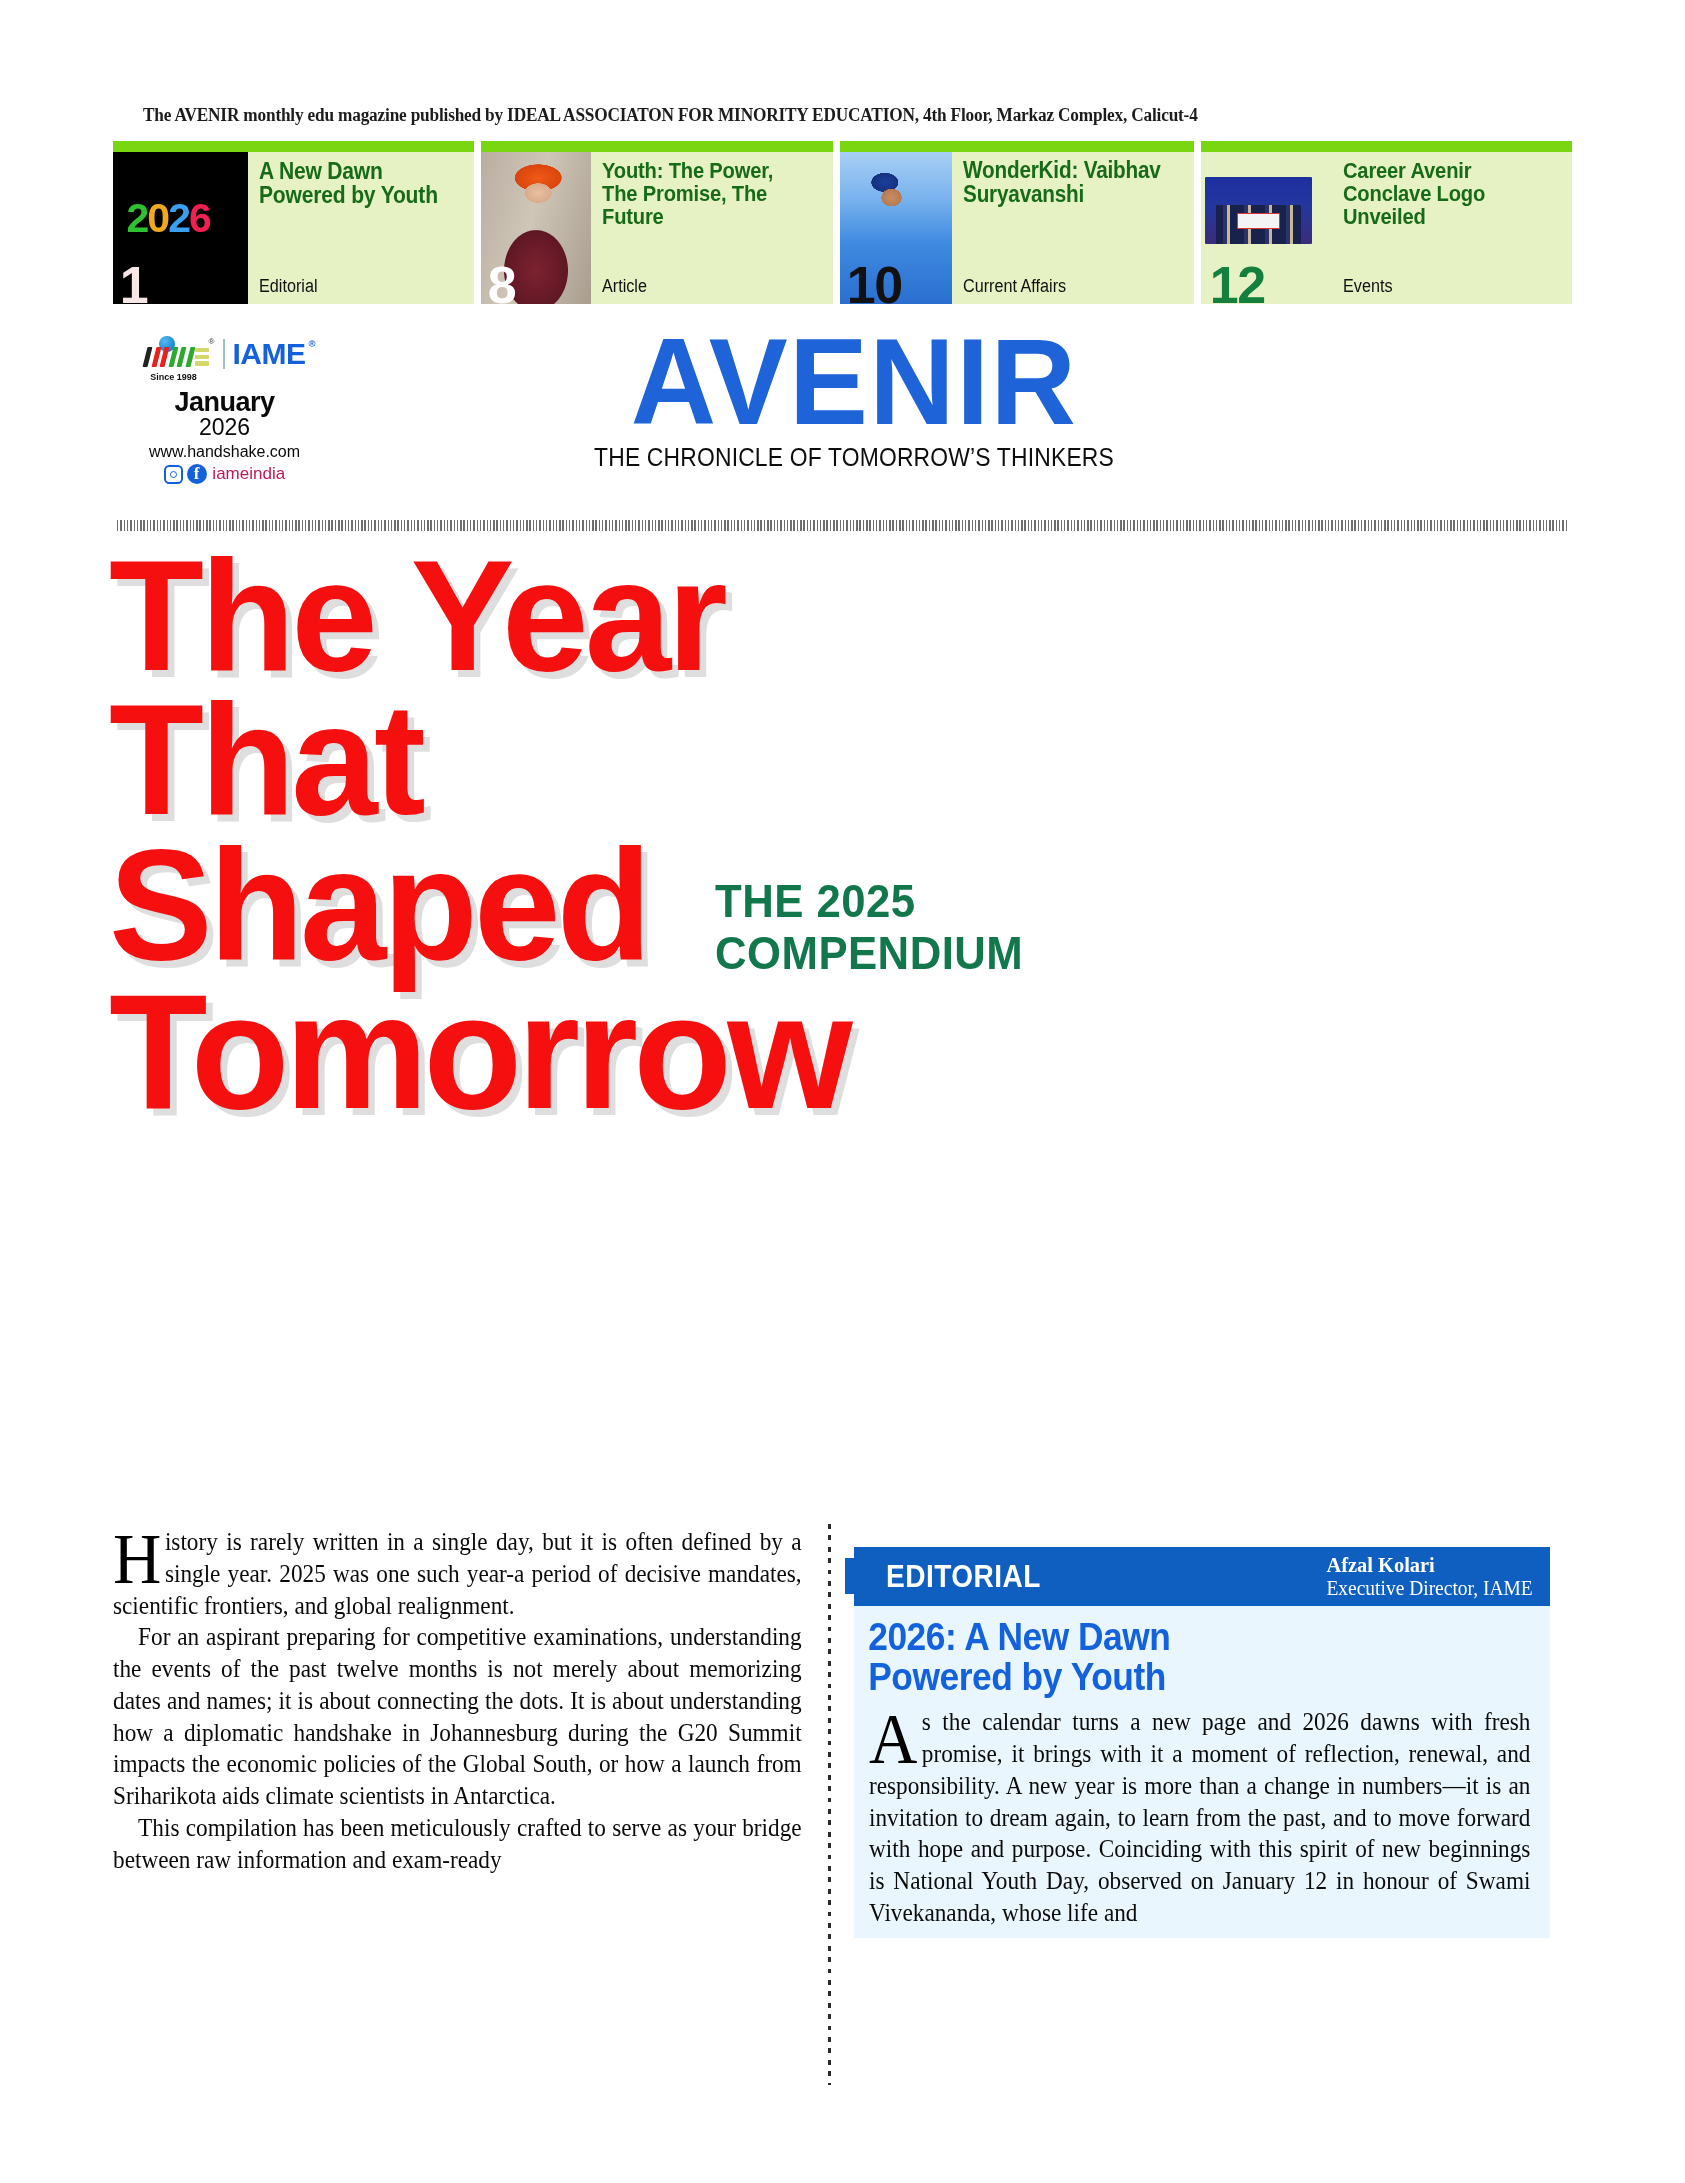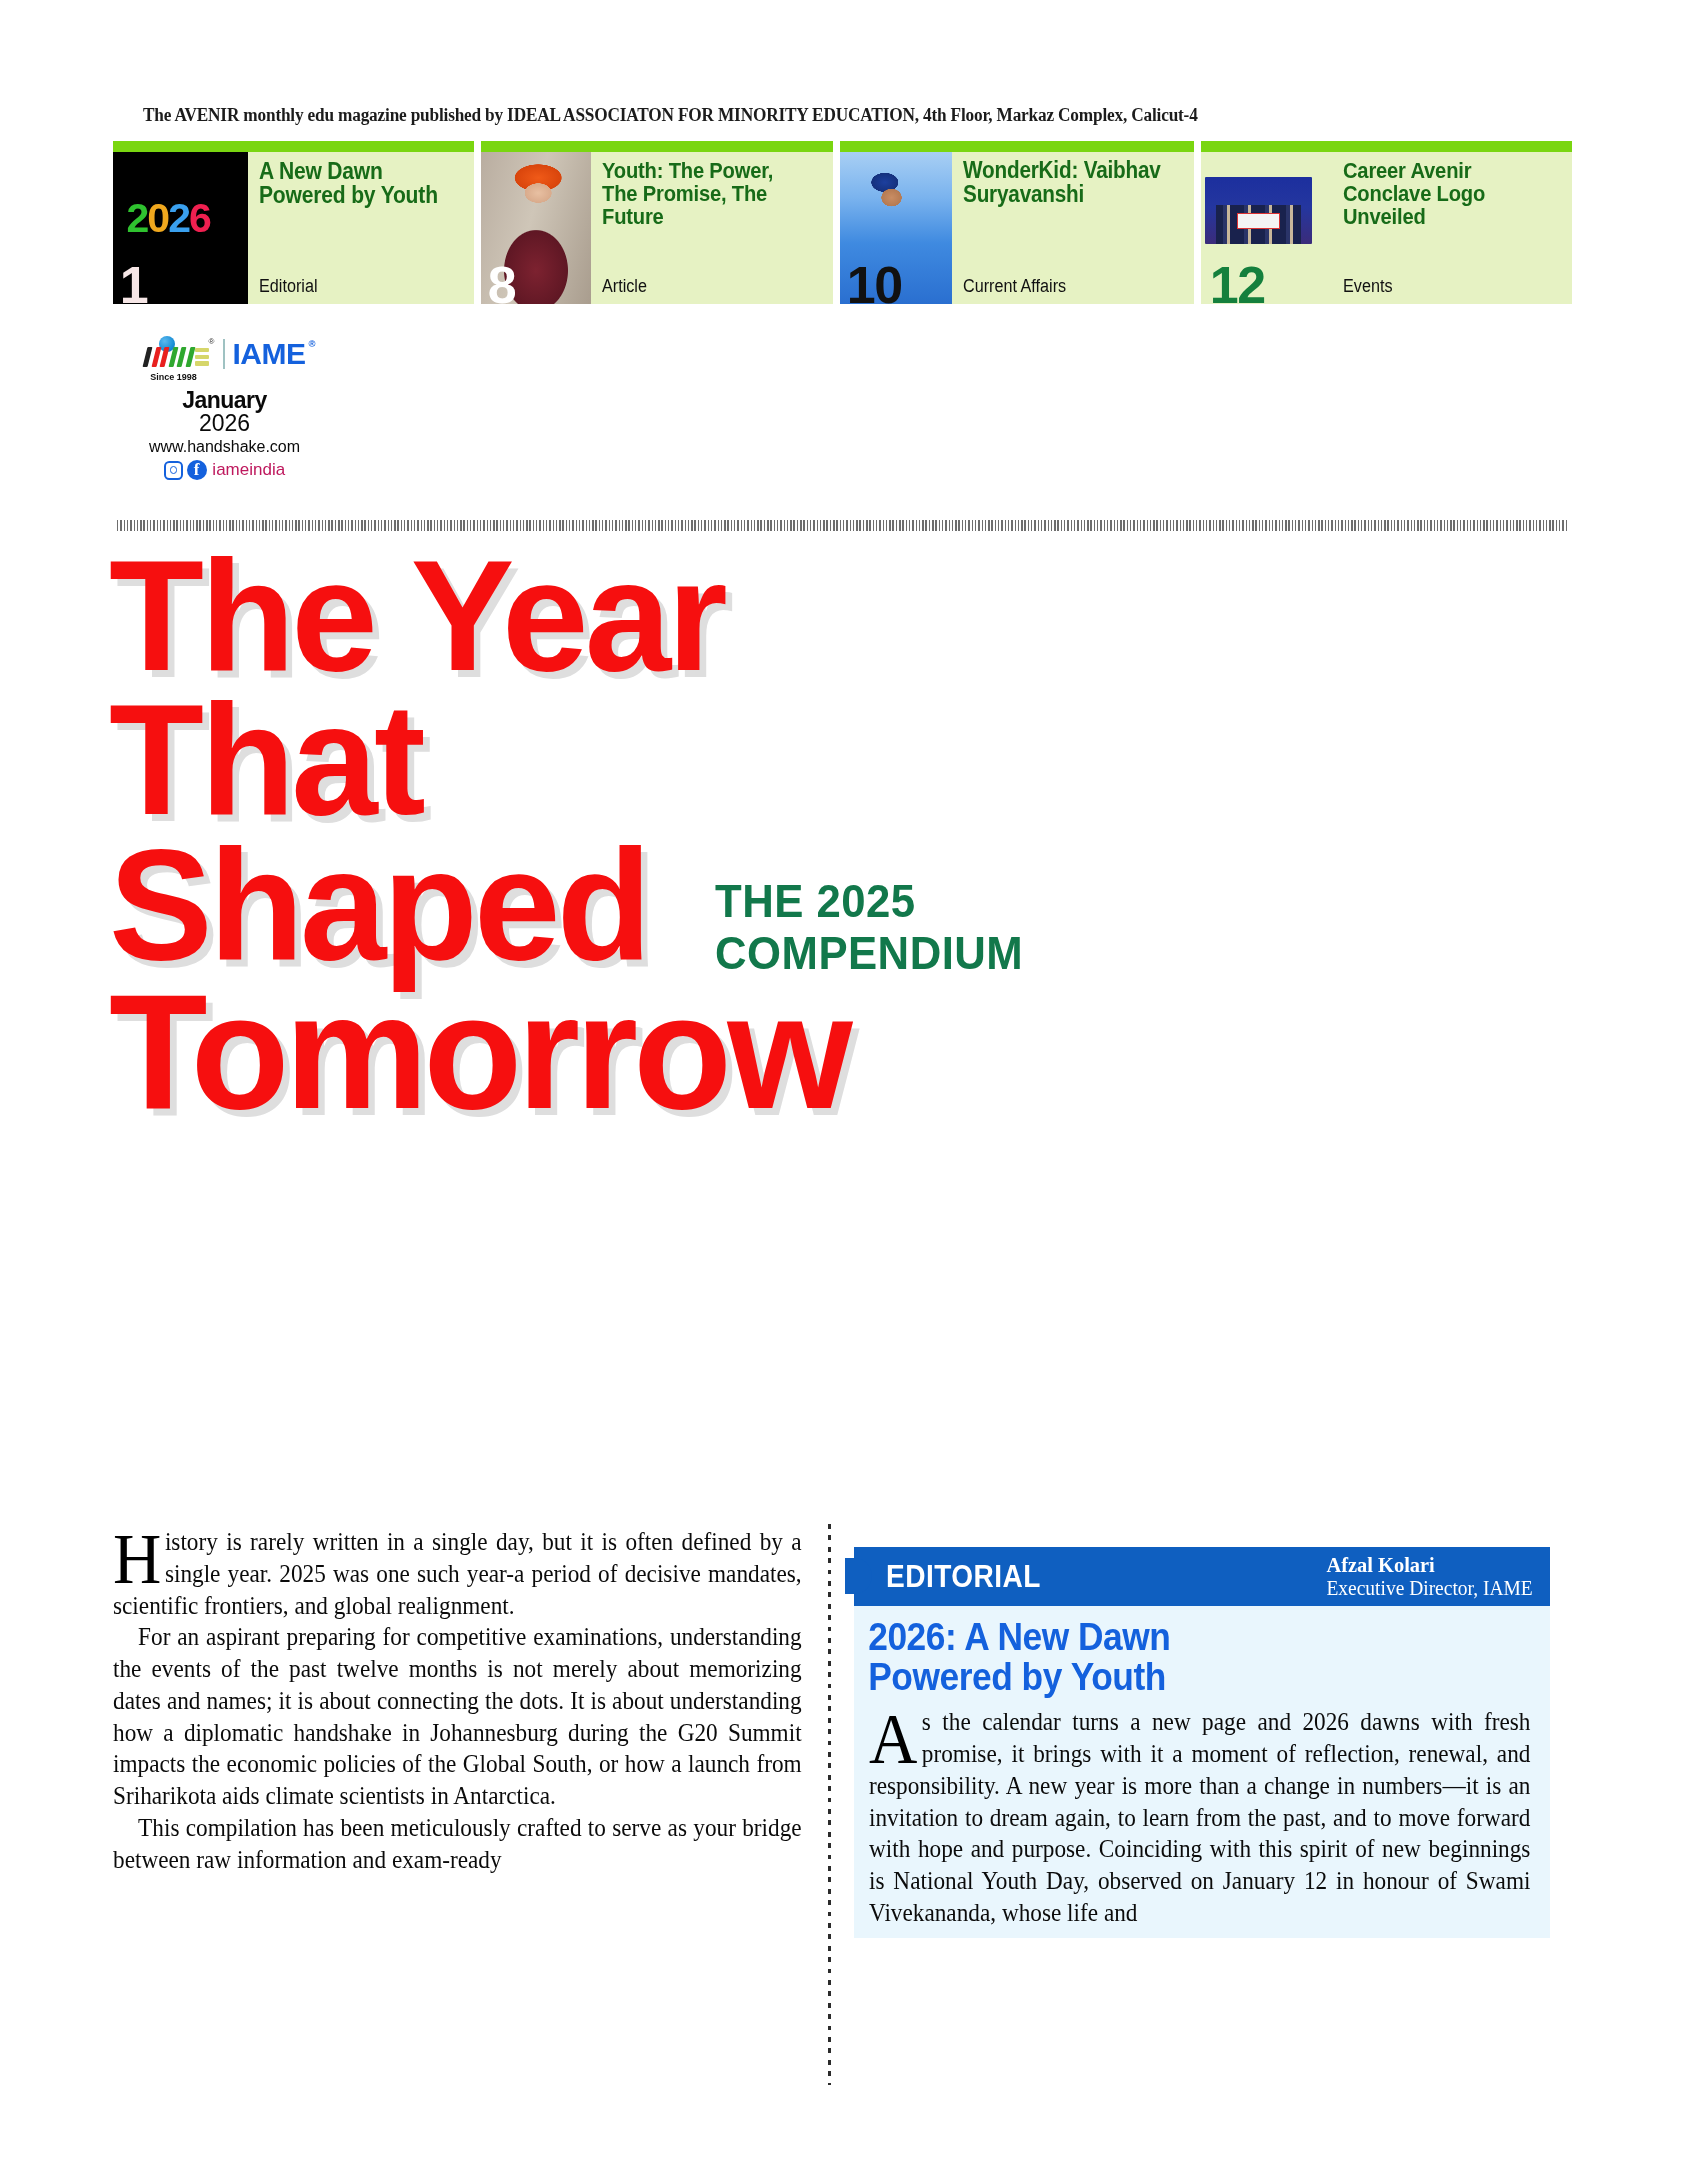--- a/index.html
+++ b/index.html
@@ -249,21 +249,21 @@
   }
   .iame-word sup {
     font-size: 9.5px;
     vertical-align: super;
     position: absolute;
     right: -9.5px; top: 1px;
   }
   .month {
     font-family: "Liberation Sans", sans-serif;
     font-weight: bold;
-    font-size: 23px;
+    font-size: 27px;
     color: #0a0a0a;
     margin-top: 14.3px;
     line-height: 1.05;
     letter-spacing: -0.5px;
   }
   .year {
     font-family: "Liberation Sans", sans-serif;
     font-size: 23px;
     color: #0a0a0a;
     line-height: 1.05;
@@ -590,20 +590,24 @@
     <div class="month">January</div>
     <div class="year">2026</div>
     <div class="website">www.handshake.com</div>
     <div class="social-row">
       <div class="ig-icon"></div>
       <div class="fb-icon">f</div>
       <div class="social-handle">iameindia</div>
     </div>
   </div>
 
+  <div class="masthead">
+    <div class="masthead-title">AVENIR</div>
+    <div class="masthead-tag">THE CHRONICLE OF TOMORROW’S THINKERS</div>
+  </div>
 
   <div class="hatch-divider"></div>
 
   <div class="headline">
     <div class="headline-line l1">The Year</div>
     <div class="headline-line l2">That</div>
     <div class="headline-line l3">Shaped</div>
     <div class="headline-line l4">Tomorrow</div>
   </div>
 

